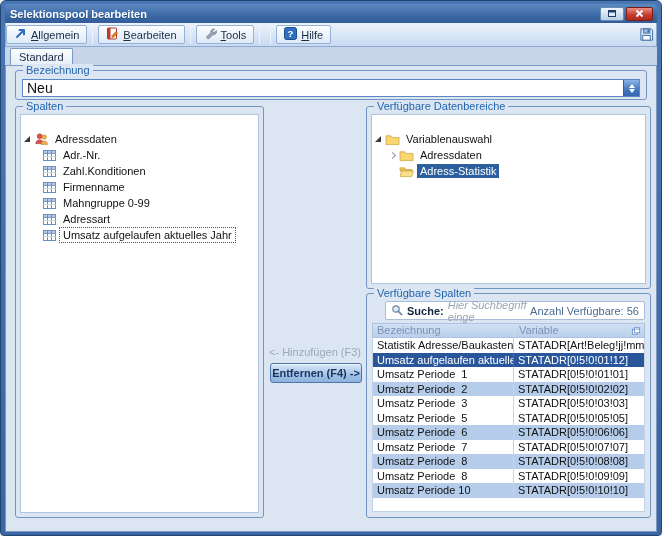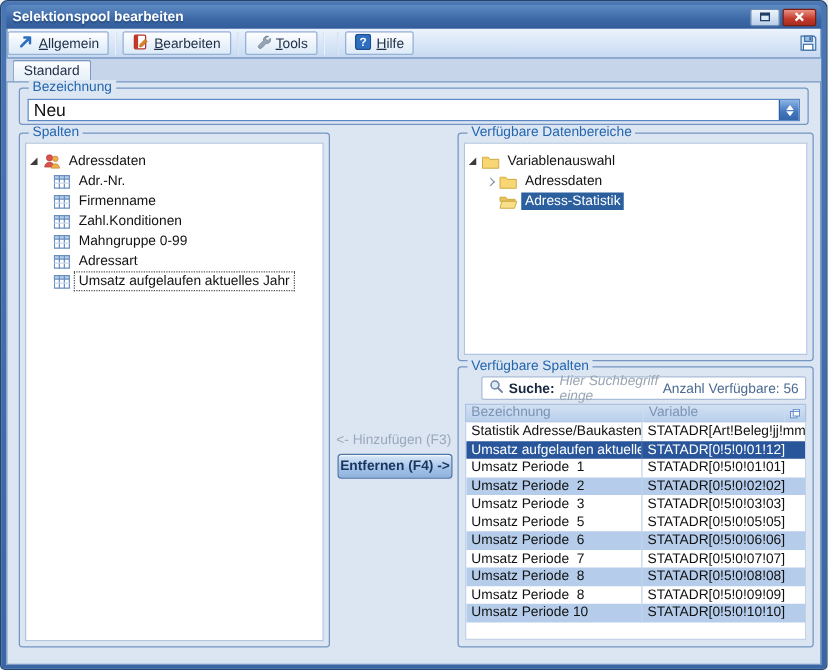--- a/index.html
+++ b/index.html
@@ -52,21 +52,21 @@
   .arr-dn{ width:0;height:0;border-left:3px solid transparent;border-right:3px solid transparent;border-top:4px solid #fff; }
 
   
   .gb-spalten{ left:9px; top:40px; width:249px; height:412px; }
   .gb-daten{ left:360px; top:40px; width:285px; height:183px; }
   .gb-verf{ left:360px; top:227px; width:285px; height:225px; }
   .innerbox{ position:absolute; left:4px; right:4px; top:7px; bottom:4px; background:#fff;
     border:1px solid #b3c5de; overflow:hidden; }
 
   
-  .tree{ padding-top:6px; }
+  .tree{ padding-top:16px; }
   .tree-item{ height:16px; display:flex; align-items:center; font-size:11px; color:#111; cursor:default; }
   .tree-item .icon{ display:flex; align-items:center; justify-content:center; width:16px; height:14px; margin-right:3px; }
   .tree-item .label{ padding:1px 3px; white-space:nowrap; }
   .tree-item.focused .label{ outline:1px dotted #555; }
   .tree-item.selected .label{ background:#2c5f9e; color:#fff; }
   .expander{ width:12px; display:flex; align-items:center; justify-content:center; flex:none; }
   .exp-open{ width:0;height:0;border-left:6px solid transparent;border-bottom:6px solid #3c3c3c; }
   .exp-closed{ width:5px;height:5px;border-top:1px solid #8a98ab;border-right:1px solid #8a98ab;transform:rotate(45deg); }
   .ind-1{ margin-left:14px; } .ind-2{ margin-left:20px; }
 
@@ -222,33 +222,33 @@
               <div class="tree-item ind-2">
     <span class="icon">
       <svg width="13" height="13" viewBox="0 0 13 13">
                     <rect x="0.5" y="1.5" width="12" height="10" fill="#fff" stroke="#6a8fc0"></rect>
                     <rect x="0.5" y="1.5" width="12" height="2.8" fill="#b9d0ec" stroke="#6a8fc0"></rect>
                     <line x1="4.5" y1="1.5" x2="4.5" y2="11.5" stroke="#6a8fc0"></line>
                     <line x1="8.5" y1="1.5" x2="8.5" y2="11.5" stroke="#6a8fc0"></line>
                     <line x1="0.5" y1="7.5" x2="12.5" y2="7.5" stroke="#c9d8ec"></line>
                   </svg>
     </span>
+    <span class="label">Zahl.Konditionen</span>
+  </div>
+              <div class="tree-item ind-2">
+    <span class="icon">
+      <svg width="13" height="13" viewBox="0 0 13 13">
+                    <rect x="0.5" y="1.5" width="12" height="10" fill="#fff" stroke="#6a8fc0"></rect>
+                    <rect x="0.5" y="1.5" width="12" height="2.8" fill="#b9d0ec" stroke="#6a8fc0"></rect>
+                    <line x1="4.5" y1="1.5" x2="4.5" y2="11.5" stroke="#6a8fc0"></line>
+                    <line x1="8.5" y1="1.5" x2="8.5" y2="11.5" stroke="#6a8fc0"></line>
+                    <line x1="0.5" y1="7.5" x2="12.5" y2="7.5" stroke="#c9d8ec"></line>
+                  </svg>
+    </span>
     <span class="label">Firmenname</span>
-  </div>
-              <div class="tree-item ind-2">
-    <span class="icon">
-      <svg width="13" height="13" viewBox="0 0 13 13">
-                    <rect x="0.5" y="1.5" width="12" height="10" fill="#fff" stroke="#6a8fc0"></rect>
-                    <rect x="0.5" y="1.5" width="12" height="2.8" fill="#b9d0ec" stroke="#6a8fc0"></rect>
-                    <line x1="4.5" y1="1.5" x2="4.5" y2="11.5" stroke="#6a8fc0"></line>
-                    <line x1="8.5" y1="1.5" x2="8.5" y2="11.5" stroke="#6a8fc0"></line>
-                    <line x1="0.5" y1="7.5" x2="12.5" y2="7.5" stroke="#c9d8ec"></line>
-                  </svg>
-    </span>
-    <span class="label">Zahl.Konditionen</span>
   </div>
               <div class="tree-item ind-2">
     <span class="icon">
       <svg width="13" height="13" viewBox="0 0 13 13">
                     <rect x="0.5" y="1.5" width="12" height="10" fill="#fff" stroke="#6a8fc0"></rect>
                     <rect x="0.5" y="1.5" width="12" height="2.8" fill="#b9d0ec" stroke="#6a8fc0"></rect>
                     <line x1="4.5" y1="1.5" x2="4.5" y2="11.5" stroke="#6a8fc0"></line>
                     <line x1="8.5" y1="1.5" x2="8.5" y2="11.5" stroke="#6a8fc0"></line>
                     <line x1="0.5" y1="7.5" x2="12.5" y2="7.5" stroke="#c9d8ec"></line>
                   </svg>

